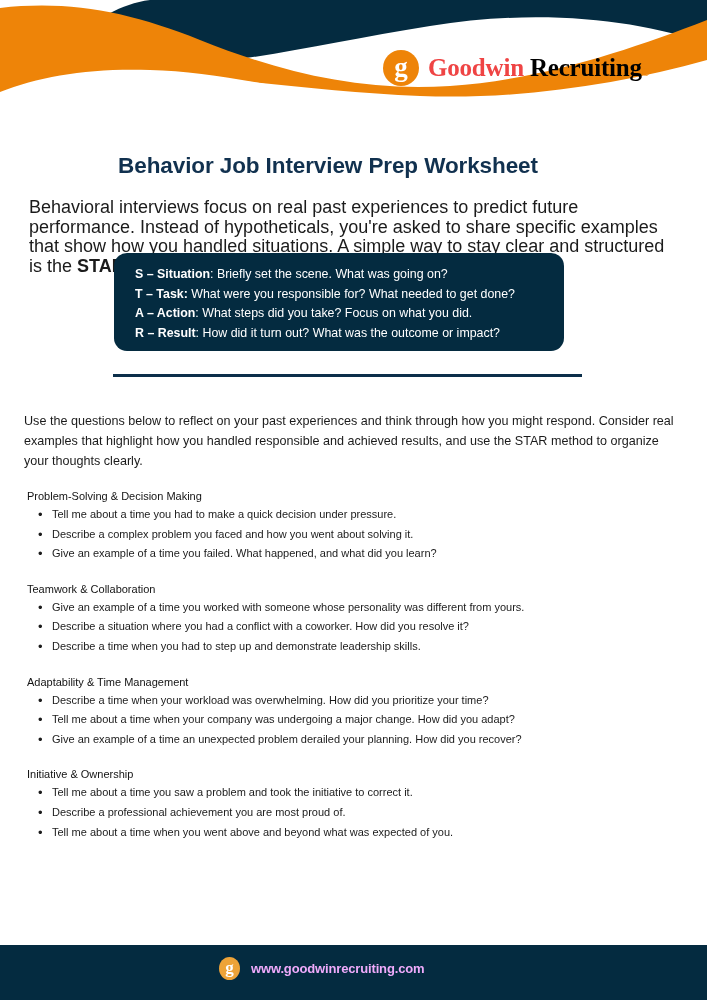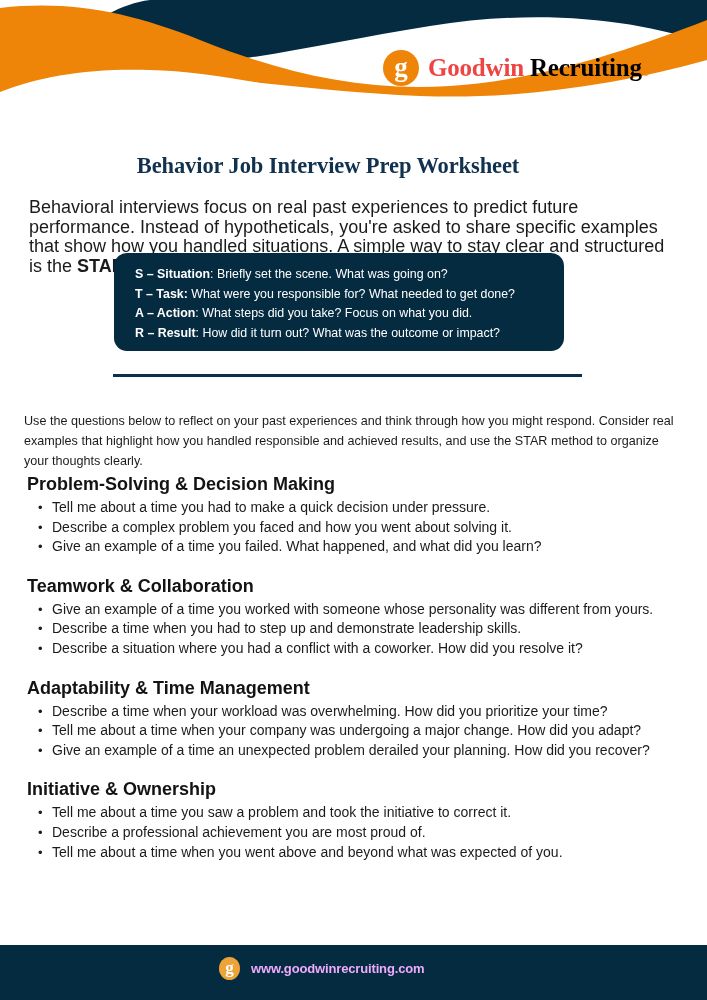--- a/index.html
+++ b/index.html
@@ -67,21 +67,20 @@
   .doc-title {
     position: absolute;
     top: 138px;
     left: 0;
     width: 656px;
     text-align: center;
     font-size: 22.5px;
     font-weight: 700;
     color: #11314f;
     letter-spacing: -0.1px;
-    font-family: Liberation Serif, serif;
   }
 
   
   .intro {
     position: absolute;
     top: 180px;
     left: 29px;
     width: 641px;
     font-size: 18px;
     line-height: 19.6px;
@@ -133,33 +132,33 @@
   
   .sections {
     position: absolute;
     top: 474px;
     left: 24px;
     width: 660px;
   }
   .qsection { margin-bottom: 19px; }
   .qsection:last-child { margin-bottom: 0; }
   .qsection-title {
-    font-size: 18px;
-    font-weight: 700;
+    font-size: 11px;
+    font-weight: 400;
     color: #131313;
-    margin: 0 0 3px 3px;
+    margin: 16px 0 3px 3px;
   }
   .qlist {
     margin: 0;
     padding: 0;
     list-style: none;
   }
   .qitem {
     position: relative;
-    font-size: 14px;
+    font-size: 11px;
     line-height: 19.6px;
     color: #1b1b1b;
     padding-left: 28px;
   }
   .qitem::before {
     content: "\2022";
     position: absolute;
     left: 14px;
     top: 0;
     font-size: 13px;
@@ -258,22 +257,22 @@
       <li class="qitem">Tell me about a time you had to make a quick decision under pressure.</li>
       <li class="qitem">Describe a complex problem you faced and how you went about solving it.</li>
       <li class="qitem">Give an example of a time you failed. What happened, and what did you learn?</li>
     </ul>
   </div>
 
   <div class="qsection">
     <div class="qsection-title">Teamwork &amp; Collaboration</div>
     <ul class="qlist">
       <li class="qitem">Give an example of a time you worked with someone whose personality was different from yours.</li>
+      <li class="qitem">Describe a situation where you had a conflict with a coworker. How did you resolve it?</li>
       <li class="qitem">Describe a time when you had to step up and demonstrate leadership skills.</li>
-      <li class="qitem">Describe a situation where you had a conflict with a coworker. How did you resolve it?</li>
     </ul>
   </div>
 
   <div class="qsection">
     <div class="qsection-title">Adaptability &amp; Time Management</div>
     <ul class="qlist">
       <li class="qitem">Describe a time when your workload was overwhelming. How did you prioritize your time?</li>
       <li class="qitem">Tell me about a time when your company was undergoing a major change. How did you adapt?</li>
       <li class="qitem">Give an example of a time an unexpected problem derailed your planning. How did you recover?</li>
     </ul>

